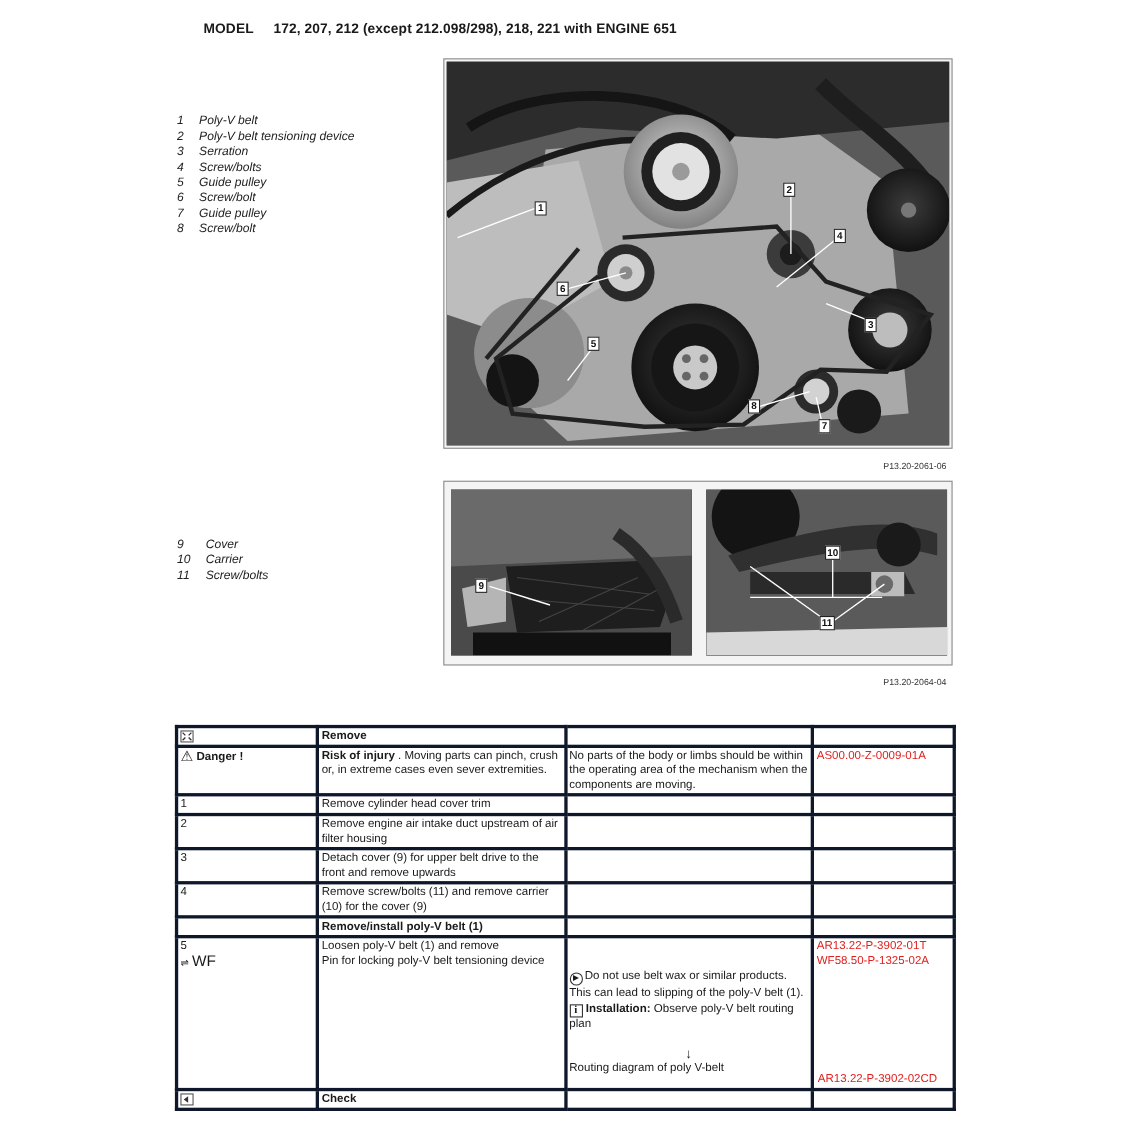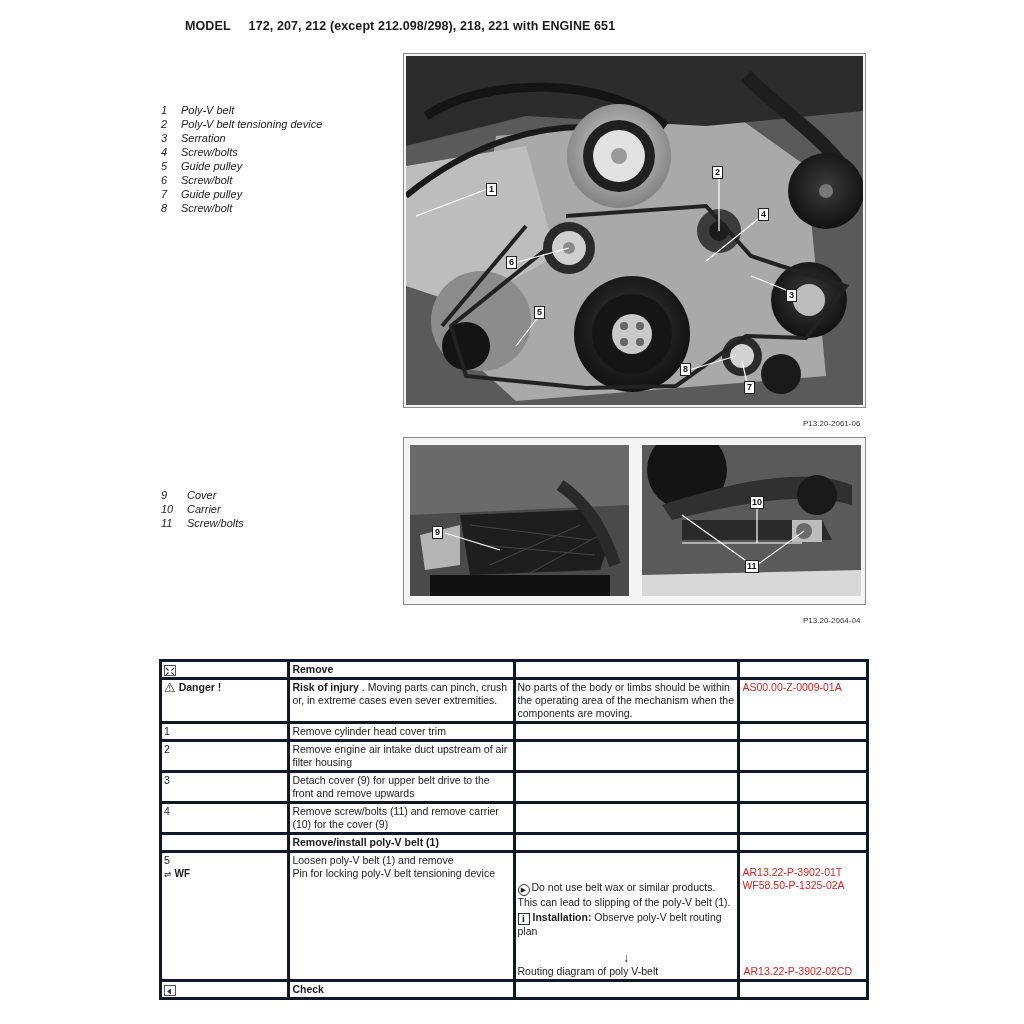--- a/index.html
+++ b/index.html
@@ -28,25 +28,25 @@
 
     .callout { position: absolute; background: #ffffff; border: 1px solid #222; font-size: 9px; font-weight: bold; line-height: 11px; text-align: center; min-width: 11px; padding: 0 1px; color: #111; }
 
     table.steps { position: absolute; left: 159px; top: 659px; width: 710px; border-collapse: collapse; font-size: 10.5px; line-height: 13px; }
     table.steps td { border: 3px solid #0f172a; vertical-align: top; padding: 1px 3px 1px 2px; }
     table.steps col.c1 { width: 129px; }
     table.steps col.c2 { width: 226px; }
     table.steps col.c3 { width: 226px; }
     table.steps col.c4 { width: 129px; }
     .bold { font-weight: bold; }
-    .red { color: #e0201e; margin-top: 12px; }
+    .red { color: #e0201e; }
     .icon-box { display: inline-block; width: 12px; height: 11px; border: 1px solid #555; vertical-align: middle; position: relative; }
     .danger-cell { font-weight: bold; }
     .warn-tri { display: inline-block; font-size: 13px; vertical-align: -1px; margin-right: 3px; }
-    .wf-label { font-weight: bold; font-size: 10px; }
+    .wf-label { font-weight: normal; font-size: 14px; }
     .note-icon { display: inline-block; width: 12px; height: 12px; border: 1px solid #333; border-radius: 50%; font-size: 7px; line-height: 10px; text-align: center; vertical-align: -1px; margin-right: 2px; }
     .info-icon { display: inline-block; width: 12px; height: 12px; border: 1px solid #333; font-family: "Liberation Serif", serif; font-weight: bold; font-size: 10px; line-height: 10px; text-align: center; vertical-align: -1px; margin-right: 3px; }
     .arrow-down { display: block; text-align: center; font-size: 12px; margin-top: 14px; }
   </style>
 </head>
 <body>
 
 <div class="model-line">
   <span class="model-key">MODEL</span>
   <span>172, 207, 212 (except 212.098/298), 218, 221 with ENGINE 651</span>
@@ -279,21 +279,21 @@
       <div><span style="font-size:9px;">⇌</span> <span class="wf-label">WF</span></div>
     </td>
     <td>
       <div>Loosen poly-V belt (1) and remove</div>
       <div>Pin for locking poly-V belt tensioning device</div>
     </td>
     <td style="padding-top:28px;">
       <div><span class="note-icon">▶</span><span>Do not use belt wax or similar products. This can lead to slipping of the poly-V belt (1).</span></div>
       <div style="margin-top:2px;"><span class="info-icon">i</span><span class="bold">Installation:</span><span> Observe poly-V belt routing plan</span></div>
       <span class="arrow-down">↓</span>
-      <div style="margin-bottom:0;">Routing diagram of poly V-belt</div>
+      <div style="margin-bottom:10px;">Routing diagram of poly V-belt</div>
     </td>
     <td style="position:relative;">
       <div class="red">AR13.22-P-3902-01T</div>
       <div class="red" style="margin-top:0;">WF58.50-P-1325-02A</div>
       <div class="red" style="position:absolute;left:3px;bottom:1px;">AR13.22-P-3902-02CD</div>
     </td>
   </tr>
   <tr>
     <td><span class="icon-box"><svg width="10" height="9" viewBox="0 0 10 9">
               <path d="M2 4.5 L6 1.5 L6 7.5 Z" fill="#333"></path>

